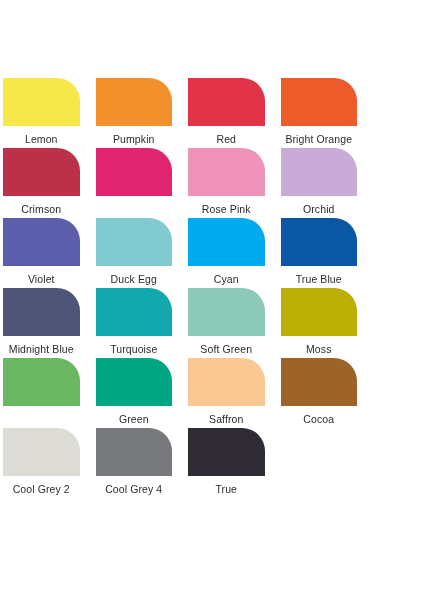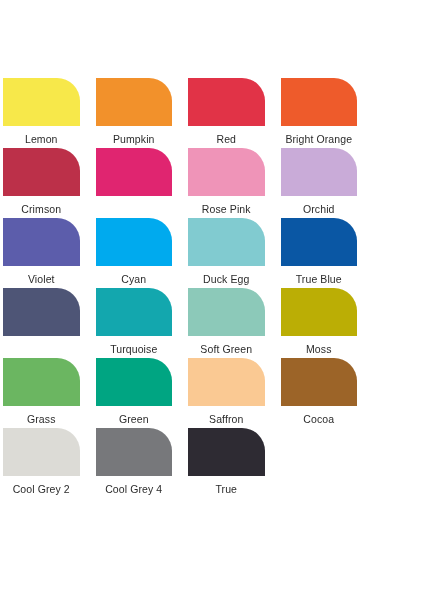--- a/index.html
+++ b/index.html
@@ -89,49 +89,49 @@
       </div>
       <div class="swatch-cell">
         <div class="swatch-chip" style="background-color: rgb(201, 171, 216);"></div>
         <div class="swatch-label">Orchid</div>
       </div>
       <div class="swatch-cell">
         <div class="swatch-chip" style="background-color: rgb(92, 93, 171);"></div>
         <div class="swatch-label">Violet</div>
       </div>
       <div class="swatch-cell">
+        <div class="swatch-chip" style="background-color: rgb(129, 203, 208);"></div>
+        <div class="swatch-label">Duck Egg</div>
+      </div>
+      <div class="swatch-cell">
         <div class="swatch-chip" style="background-color: rgb(0, 170, 238);"></div>
         <div class="swatch-label">Cyan</div>
-      </div>
-      <div class="swatch-cell">
-        <div class="swatch-chip" style="background-color: rgb(129, 203, 208);"></div>
-        <div class="swatch-label">Duck Egg</div>
       </div>
       <div class="swatch-cell">
         <div class="swatch-chip" style="background-color: rgb(10, 87, 164);"></div>
         <div class="swatch-label">True Blue</div>
       </div>
       <div class="swatch-cell">
         <div class="swatch-chip" style="background-color: rgb(78, 85, 118);"></div>
+        <div class="swatch-label">Midnight Blue</div>
       </div>
       <div class="swatch-cell">
         <div class="swatch-chip" style="background-color: rgb(19, 167, 174);"></div>
         <div class="swatch-label">Turquoise</div>
       </div>
       <div class="swatch-cell">
         <div class="swatch-chip" style="background-color: rgb(140, 201, 185);"></div>
         <div class="swatch-label">Soft Green</div>
       </div>
       <div class="swatch-cell">
         <div class="swatch-chip" style="background-color: rgb(187, 174, 5);"></div>
         <div class="swatch-label">Moss</div>
       </div>
       <div class="swatch-cell">
         <div class="swatch-chip" style="background-color: rgb(107, 182, 97);"></div>
-        <div class="swatch-label">Grass</div>
       </div>
       <div class="swatch-cell">
         <div class="swatch-chip" style="background-color: rgb(0, 165, 130);"></div>
         <div class="swatch-label">Green</div>
       </div>
       <div class="swatch-cell">
         <div class="swatch-chip" style="background-color: rgb(250, 201, 147);"></div>
         <div class="swatch-label">Saffron</div>
       </div>
       <div class="swatch-cell">

